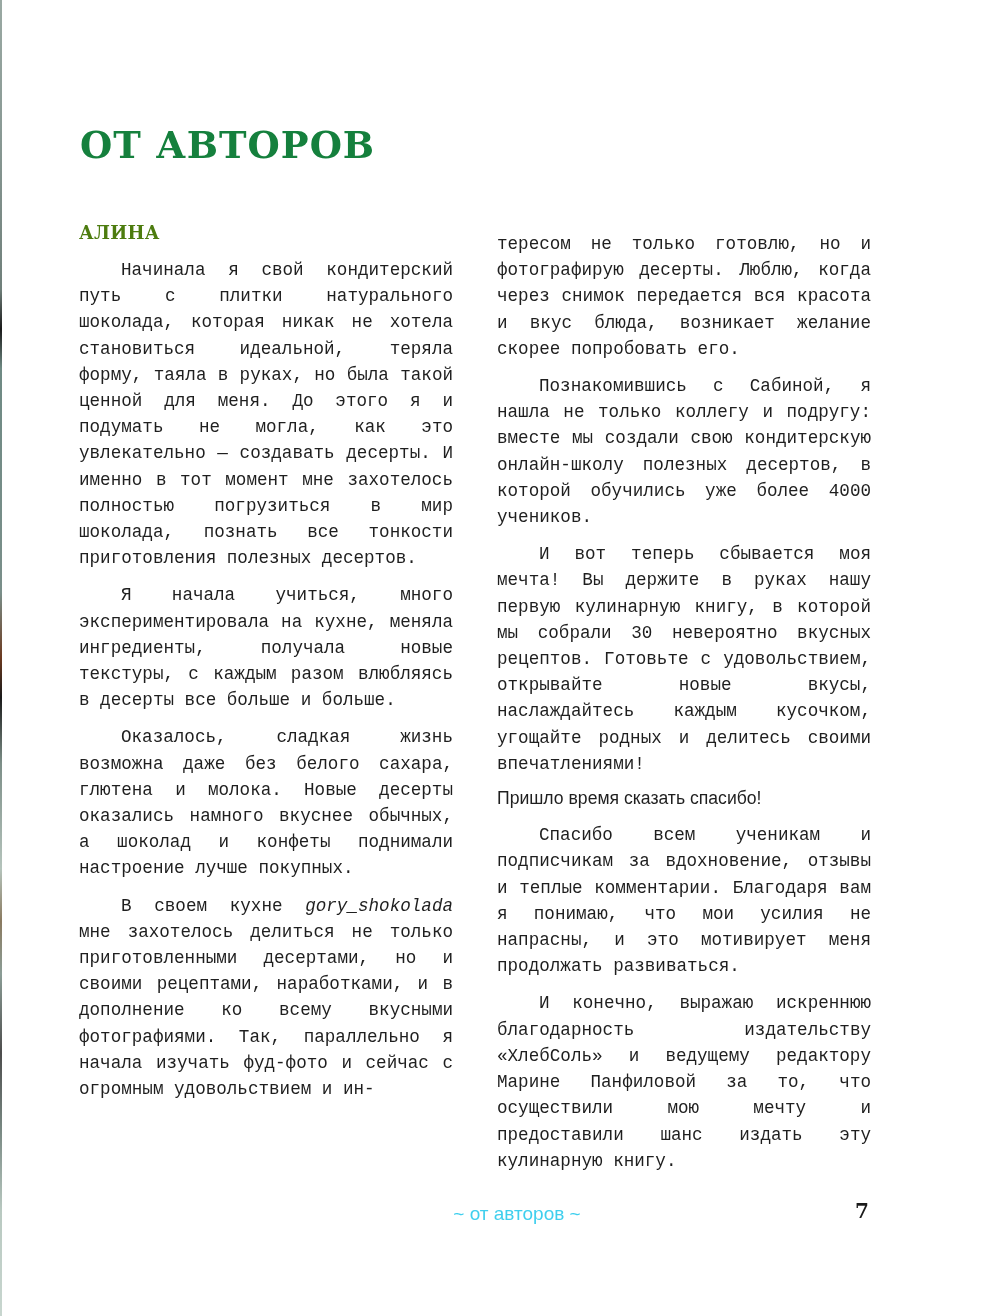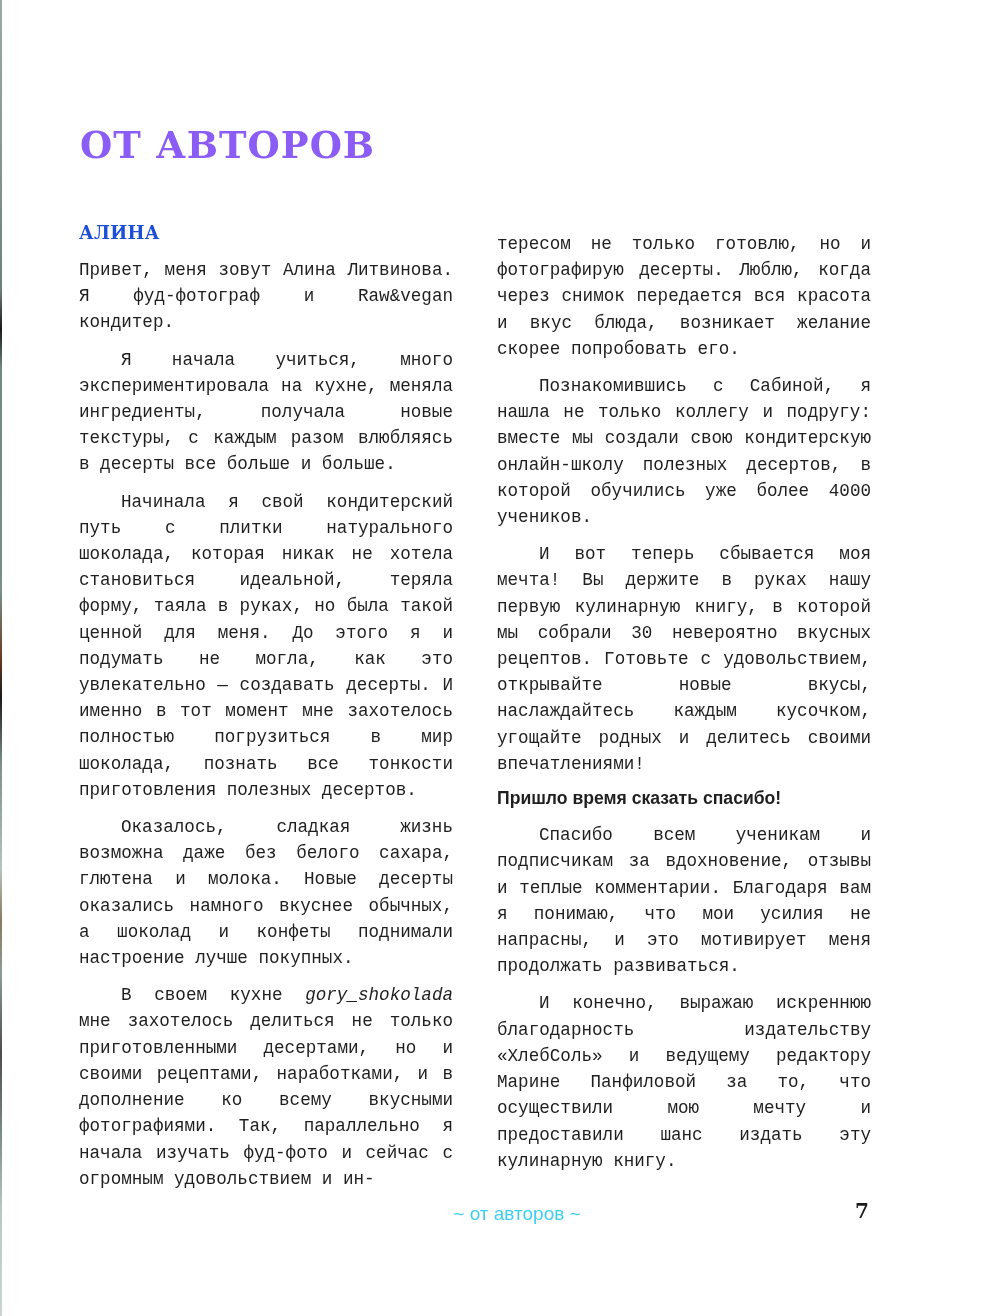--- a/index.html
+++ b/index.html
@@ -26,54 +26,54 @@
     }
     .page-title {
       position: absolute;
       left: 80px;
       top: 127px;
       margin: 0;
       font-family: "DejaVu Serif", "Liberation Serif", serif;
       font-weight: bold;
       font-size: 37px;
       letter-spacing: 1px;
-      color: #8b5cf6;
+      color: #15803d;
       line-height: 1;
     }
     .column {
       position: absolute;
       top: 220px;
       width: 374px;
       font-size: 17.6px;
       line-height: 26.2px;
       text-align: justify;
       text-align-last: left;
     }
     .col-left { left: 79px; }
     .col-right { left: 497px; top: 220px; }
     .author-heading {
       margin: 0;
       font-family: "DejaVu Serif", "Liberation Serif", serif;
       font-weight: bold;
       font-size: 18px;
       line-height: 26px;
-      color: #1d4ed8;
+      color: #4d7c0f;
       letter-spacing: 0.3px;
     }
     .para {
       margin: 11px 0 8px 0;
       text-indent: 42px;
       font-family: Liberation Mono, monospace;
     }
     .para.no-indent { text-indent: 0; }
     .para.cont { text-indent: 0; }
     .para-bold {
       margin: 0 0 0 0;
       text-align: center;
-      font-weight: bold;
+      font-weight: normal;
       text-indent: 0;
     }
     .italic { font-style: italic; }
     .footer-label {
       position: absolute;
       left: 0;
       width: 100%;
       top: 1203px;
       text-align: center;
       font-size: 19px;
@@ -93,23 +93,22 @@
   </style>
 </head>
 <body>
 
 <div class="edge-strip"></div>
 
 <h1 class="page-title">ОТ АВТОРОВ</h1>
 
 <div class="column col-left">
   <h2 class="author-heading">АЛИНА</h2>
-  <p class="para no-indent">Привет, меня зовут Алина Литвинова. Я фуд-фотограф и Raw&amp;vegan кондитер.</p>
+  <p class="para">Начинала я свой кондитерский путь с плитки натурального шоколада, которая никак не хотела становиться идеальной, теряла форму, таяла в руках, но была такой ценной для меня. До этого я и подумать не могла, как это увлекательно — создавать десерты. И именно в тот момент мне захотелось полностью погрузиться в мир шоколада, познать все тонкости приготовления полезных десертов.</p>
   <p class="para">Я начала учиться, много экспериментировала на кухне, меняла ингредиенты, получала новые текстуры, с каждым разом влюбляясь в десерты все больше и больше.</p>
-  <p class="para">Начинала я свой кондитерский путь с плитки натурального шоколада, которая никак не хотела становиться идеальной, теряла форму, таяла в руках, но была такой ценной для меня. До этого я и подумать не могла, как это увлекательно — создавать десерты. И именно в тот момент мне захотелось полностью погрузиться в мир шоколада, познать все тонкости приготовления полезных десертов.</p>
   <p class="para">Оказалось, сладкая жизнь возможна даже без белого сахара, глютена и молока. Новые десерты оказались намного вкуснее обычных, а шоколад и конфеты поднимали настроение лучше покупных.</p>
   <p class="para"><span>В своем кухне </span><span class="italic">gory_shokolada</span><span> мне захотелось делиться не только приготовленными десертами, но и своими рецептами, наработками, и в дополнение ко всему вкусными фотографиями. Так, параллельно я начала изучать фуд-фото и сейчас с огромным удовольствием и ин-</span></p>
 </div>
 
 <div class="column col-right">
   <p class="para cont">тересом не только готовлю, но и фотографирую десерты. Люблю, когда через снимок передается вся красота и вкус блюда, возникает желание скорее попробовать его.</p>
   <p class="para">Познакомившись с Сабиной, я нашла не только коллегу и подругу: вместе мы создали свою кондитерскую онлайн-школу полезных десертов, в которой обучились уже более 4000 учеников.</p>
   <p class="para">И вот теперь сбывается моя мечта! Вы держите в руках нашу первую кулинарную книгу, в которой мы собрали 30 невероятно вкусных рецептов. Готовьте с удовольствием, открывайте новые вкусы, наслаждайтесь каждым кусочком, угощайте родных и делитесь своими впечатлениями!</p>
   <p class="para-bold">Пришло время сказать спасибо!</p>
   <p class="para">Спасибо всем ученикам и подписчикам за вдохновение, отзывы и теплые комментарии. Благодаря вам я понимаю, что мои усилия не напрасны, и это мотивирует меня продолжать развиваться.</p>

